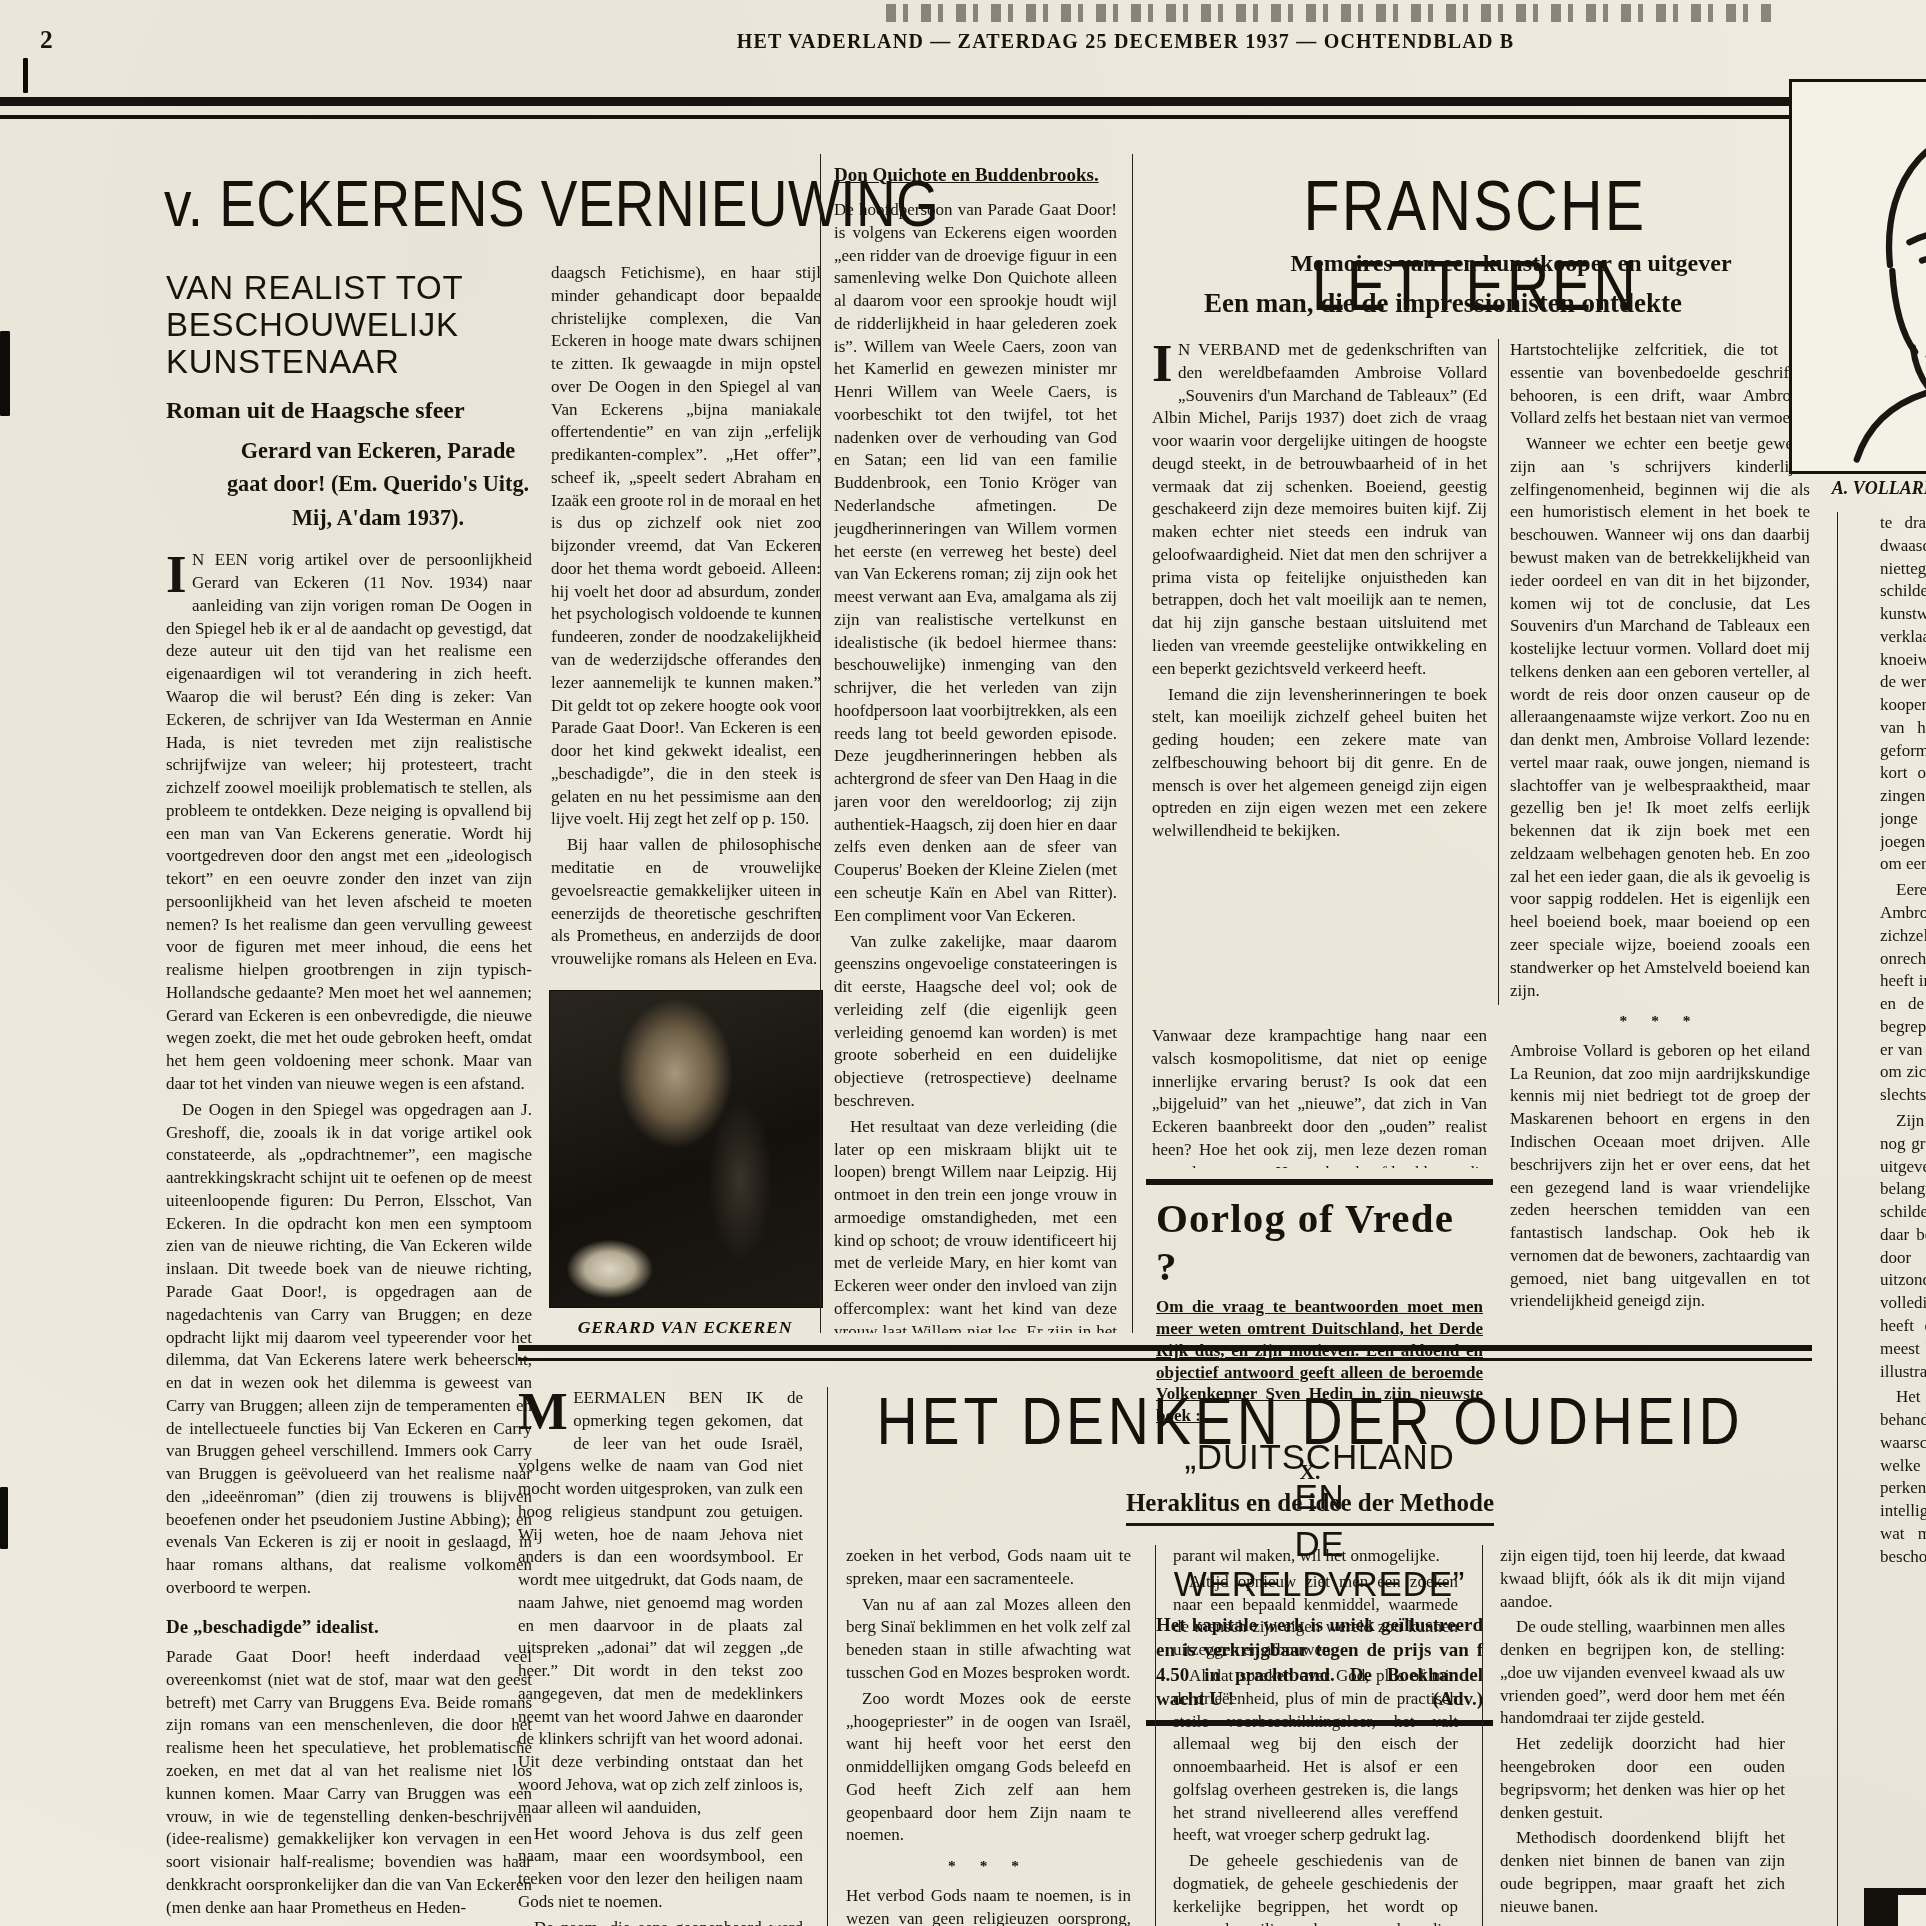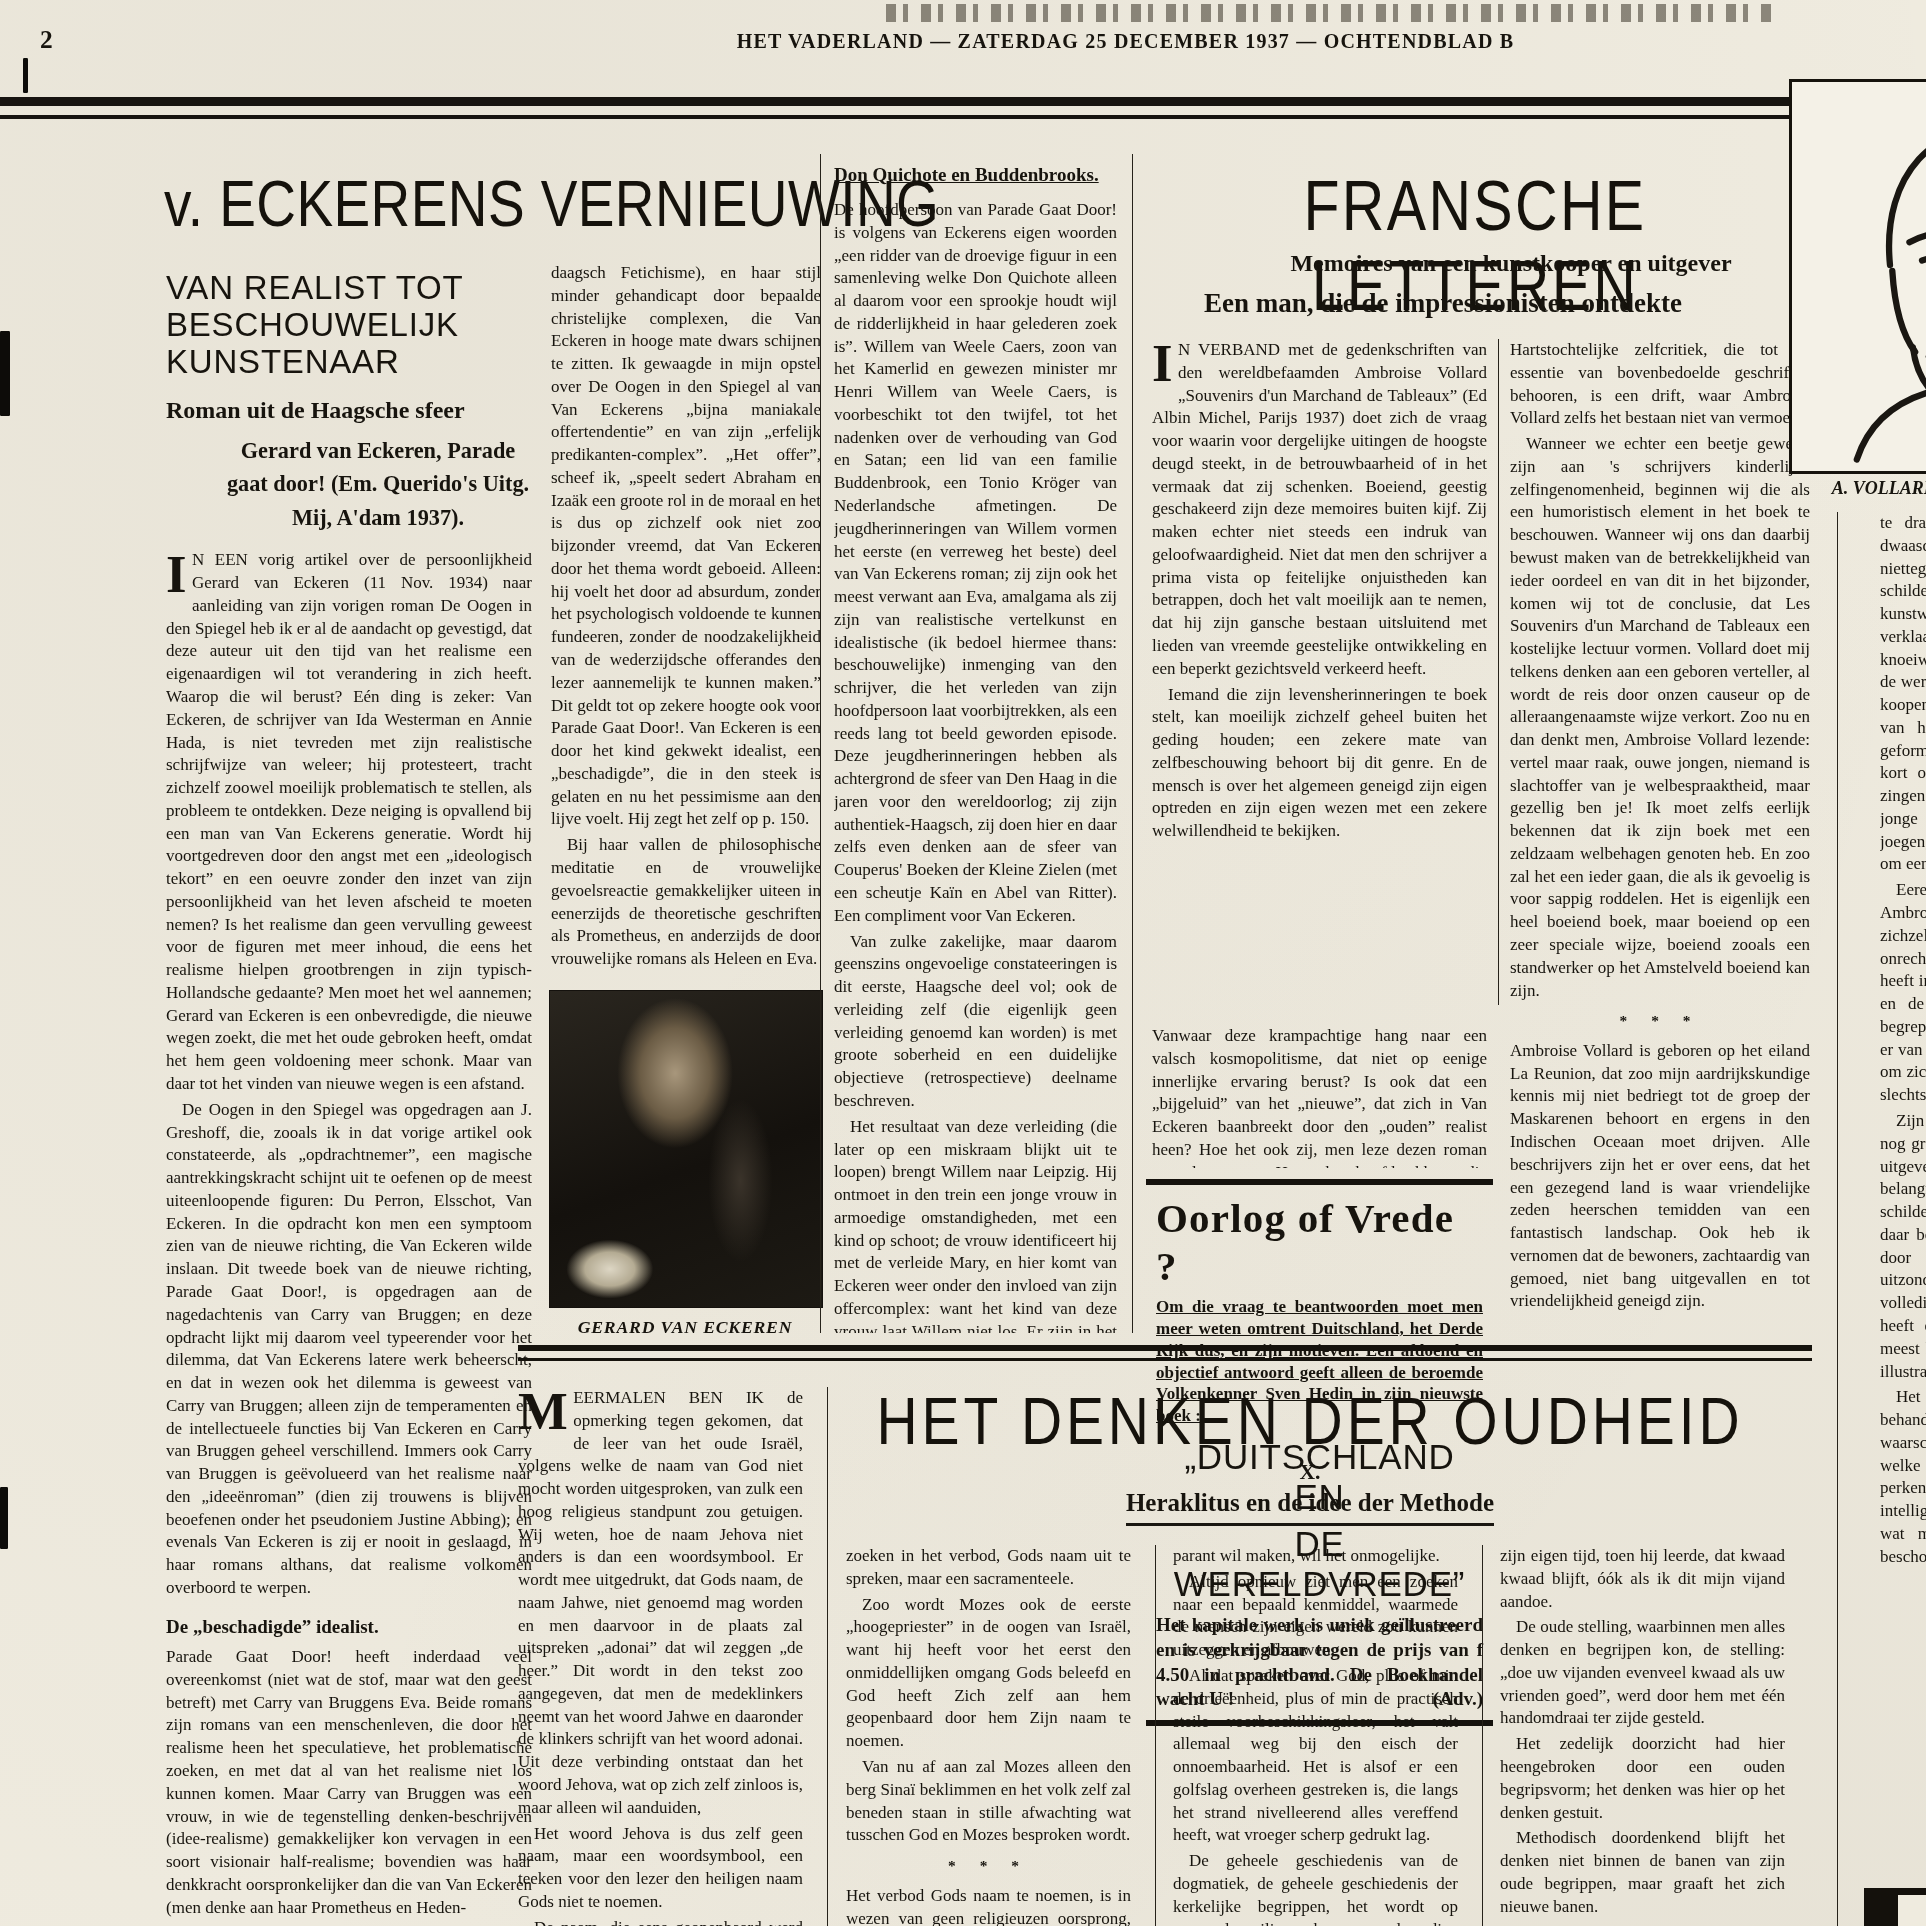--- a/index.html
+++ b/index.html
@@ -180,22 +180,22 @@
 
   <div class="col drop" style="left:518px;top:1387px;width:285px;height:1056px;">
       <p class="par">MEERMALEN BEN IK de opmerking tegen gekomen, dat de leer van het oude Israël, volgens welke de naam van God niet mocht worden uitgesproken, van zulk een hoog religieus standpunt zou getuigen. Wij weten, hoe de naam Jehova niet anders is dan een woordsymbool. Er wordt mee uitgedrukt, dat Gods naam, de naam Jahwe, niet genoemd mag worden en men daarvoor in de plaats zal uitspreken „adonai” dat wil zeggen „de heer.” Dit wordt in den tekst zoo aangegeven, dat men de medeklinkers neemt van het woord Jahwe en daaronder de klinkers schrijft van het woord adonai. Uit deze verbinding ontstaat dan het woord Jehova, wat op zich zelf zinloos is, maar alleen wil aanduiden,</p>
       <p class="par">Het woord Jehova is dus zelf geen naam, maar een woordsymbool, een teeken voor den lezer den heiligen naam Gods niet te noemen.</p>
       <p class="par">De naam, die eens geopenbaard werd temidden van het wonder van den brandenden braambosch: Mozes, toen hij daar stil hield en het verbod vernam om naderbij te komen.</p>
     </div>
 
   <div class="col" style="left:846px;top:1545px;width:285px;height:898px;">
     <div>
         <p class="par">zoeken in het verbod, Gods naam uit te spreken, maar een sacramenteele.</p>
+        <p class="par">Van nu af aan zal Mozes alleen den berg Sinaï beklimmen en het volk zelf zal beneden staan in stille afwachting wat tusschen God en Mozes besproken wordt.</p>
         <p class="par">Zoo wordt Mozes ook de eerste „hoogepriester” in de oogen van Israël, want hij heeft voor het eerst den onmiddellijken omgang Gods beleefd en God heeft Zich zelf aan hem geopenbaard door hem Zijn naam te noemen.</p>
-        <p class="par">Van nu af aan zal Mozes alleen den berg Sinaï beklimmen en het volk zelf zal beneden staan in stille afwachting wat tusschen God en Mozes besproken wordt.</p>
       </div>
     <div class="stars">*  *  *</div>
     <div>
         <p class="par">Het verbod Gods naam te noemen, is in wezen van geen religieuzen oorsprong, maar een sacramenteelen. Dit is de slotsom waartoe wij moeten komen, wanneer wij Israëls Godsdienst binnen historisch verband willen verstaan.</p>
       </div>
   </div>
 
   <div class="col" style="left:1173px;top:1545px;width:285px;height:898px;">
       <p class="par">parant wil maken, wil het onmogelijke.</p>
       <p class="par">Altijd opnieuw ziet men een zoeken naar een bepaald kenmiddel, waarmede de mensch zijn eigen wereld zou kunnen uitzeggen en afbouwen.</p>

